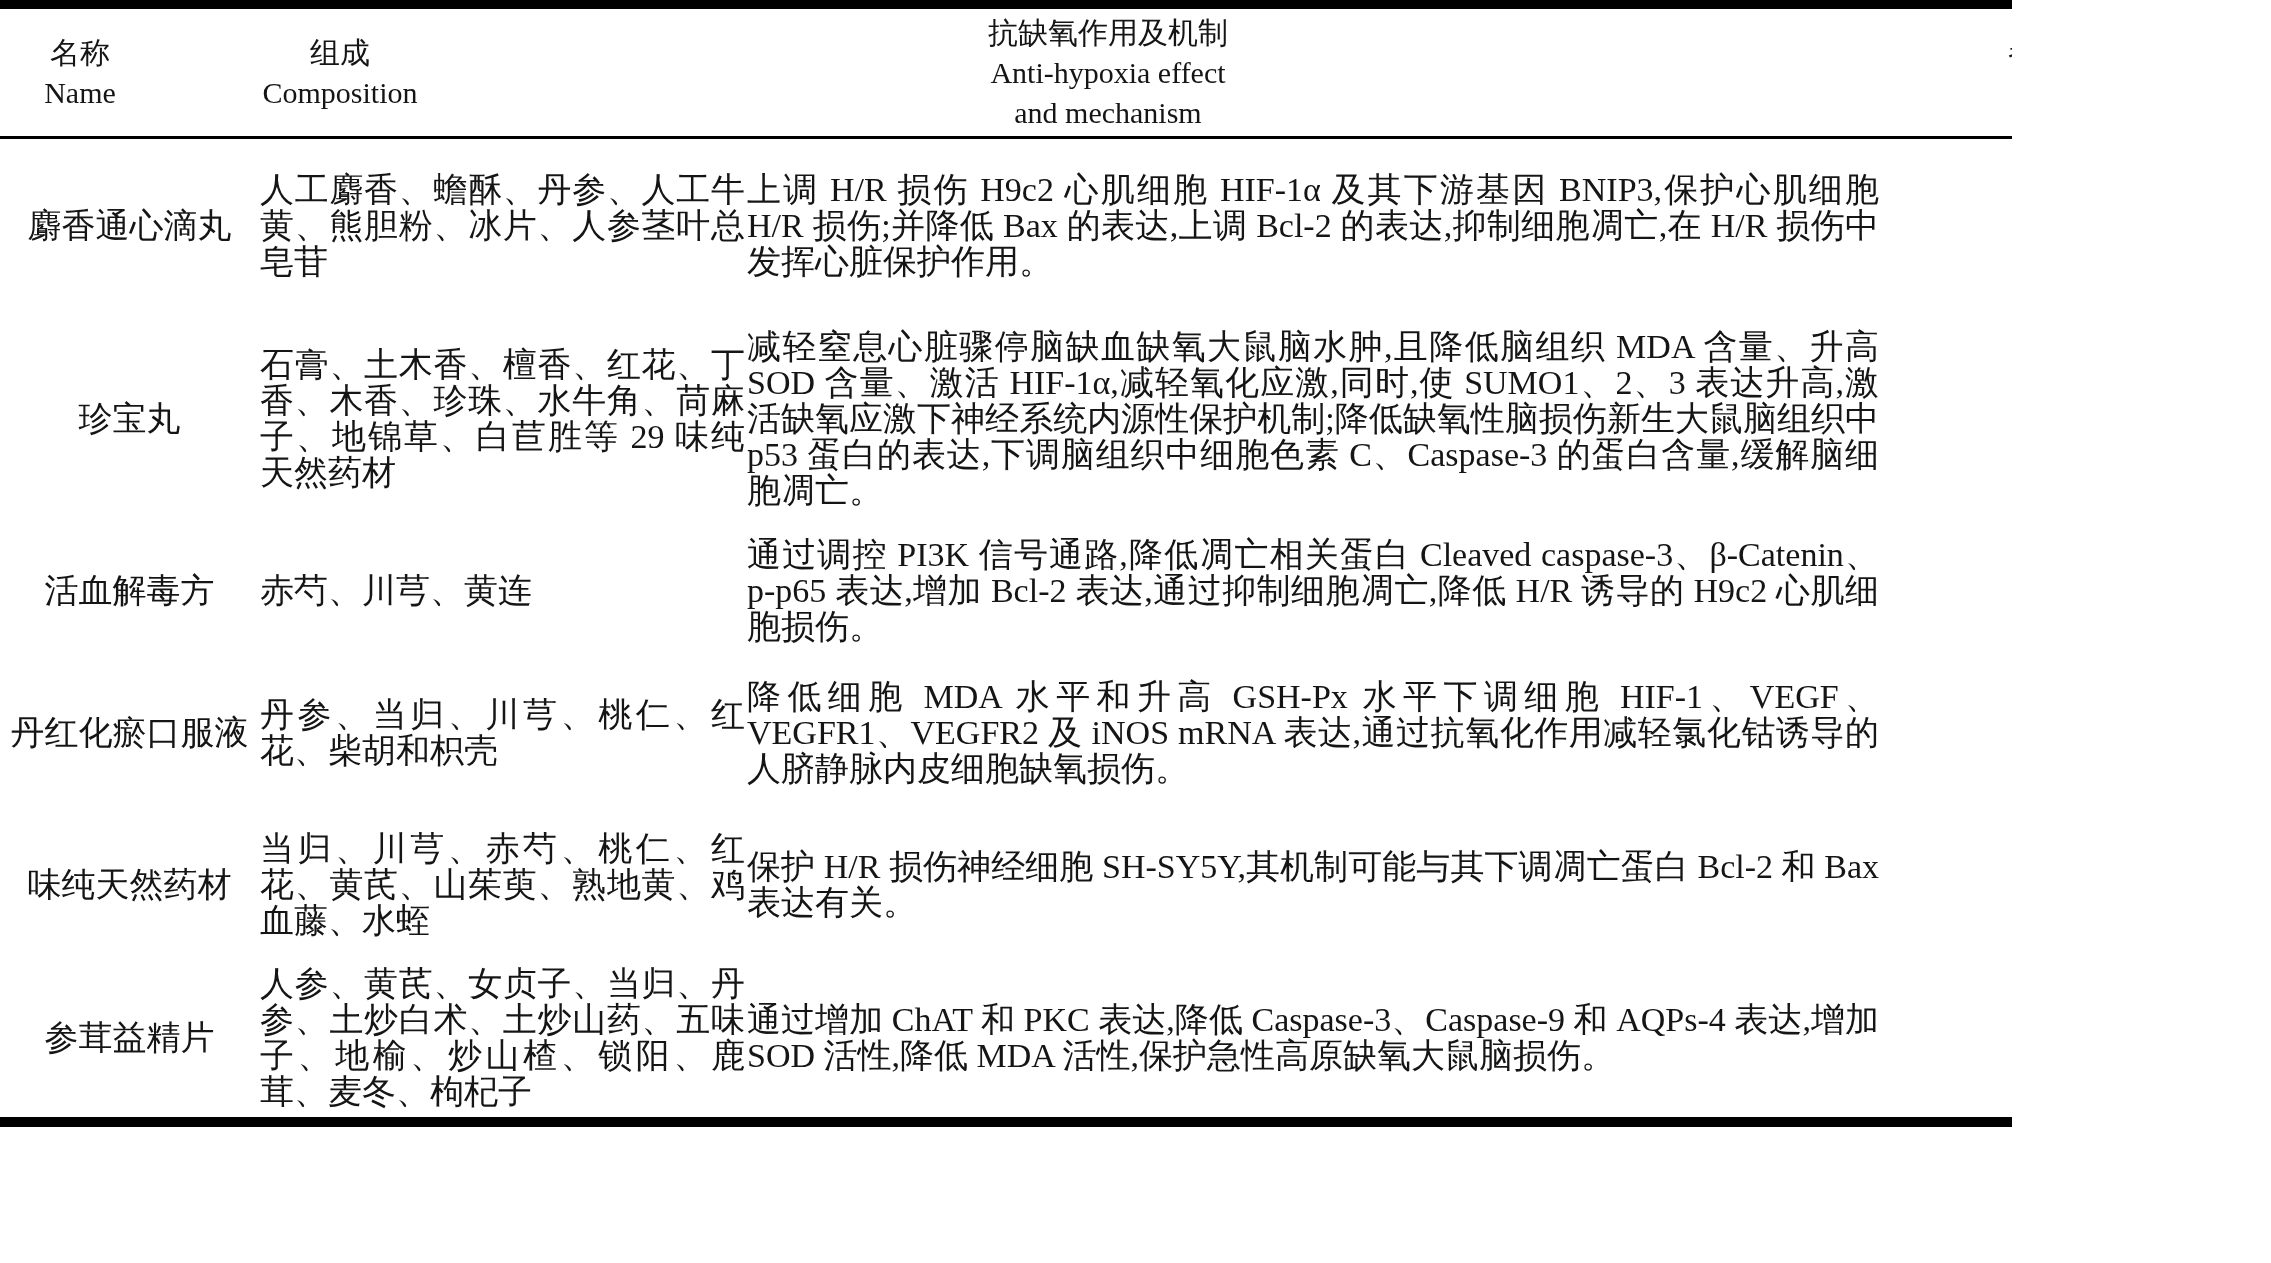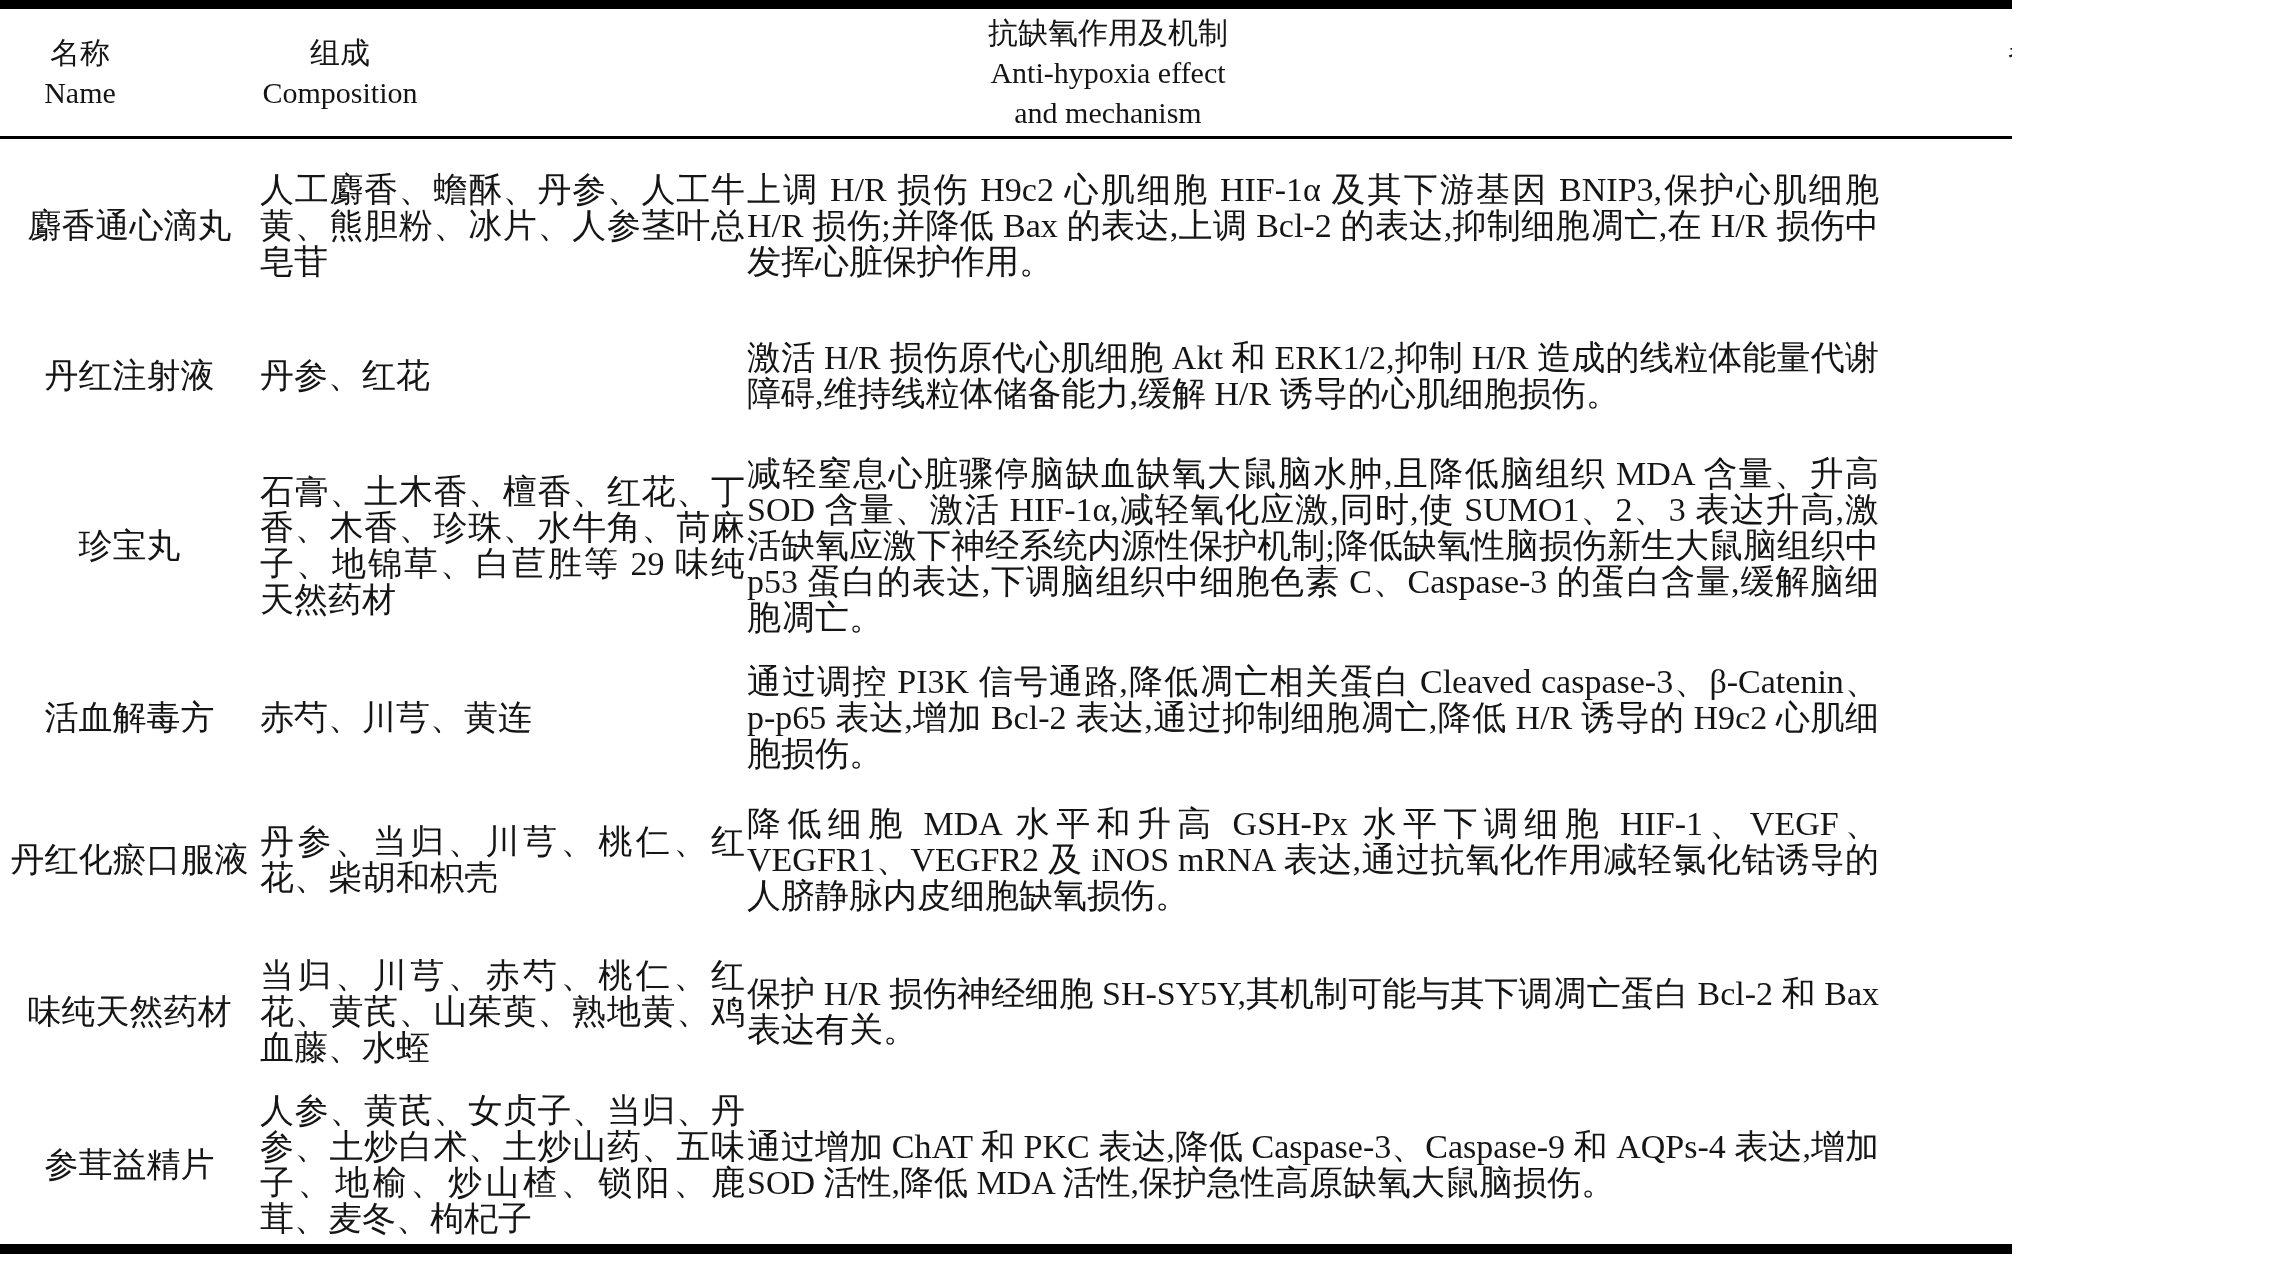--- a/index.html
+++ b/index.html
@@ -105,26 +105,20 @@
         </th>
       </tr>
     </thead>
     <tbody>
       <tr class="r1">
         <td class="name">麝香通心滴丸</td>
         <td class="comp">人工麝香、蟾酥、丹参、人工牛黄、熊胆粉、冰片、人参茎叶总皂苷</td>
         <td class="mech">上调 H/R 损伤 H9c2 心肌细胞 HIF-1α 及其下游基因 BNIP3,保护心肌细胞 H/R 损伤;并降低 Bax 的表达,上调 Bcl-2 的表达,抑制细胞凋亡,在 H/R 损伤中发挥心脏保护作用。</td>
         <td class="ref">78</td>
       </tr>
-      <tr class="r2">
-        <td class="name">丹红注射液</td>
-        <td class="comp">丹参、红花</td>
-        <td class="mech">激活 H/R 损伤原代心肌细胞 Akt 和 ERK1/2,抑制 H/R 造成的线粒体能量代谢障碍,维持线粒体储备能力,缓解 H/R 诱导的心肌细胞损伤。</td>
-        <td class="ref">79</td>
-      </tr>
       <tr class="r3">
         <td class="name">珍宝丸</td>
         <td class="comp">石膏、土木香、檀香、红花、丁香、木香、珍珠、水牛角、苘麻子、地锦草、白苣胜等 29 味纯天然药材</td>
         <td class="mech">减轻窒息心脏骤停脑缺血缺氧大鼠脑水肿,且降低脑组织 MDA 含量、升高 SOD 含量、激活 HIF-1α,减轻氧化应激,同时,使 SUMO1、2、3 表达升高,激活缺氧应激下神经系统内源性保护机制;降低缺氧性脑损伤新生大鼠脑组织中 p53 蛋白的表达,下调脑组织中细胞色素 C、Caspase-3 的蛋白含量,缓解脑细胞凋亡。</td>
         <td class="ref">80</td>
       </tr>
       <tr class="r4">
         <td class="name">活血解毒方</td>
         <td class="comp">赤芍、川芎、黄连</td>
         <td class="mech">通过调控 PI3K 信号通路,降低凋亡相关蛋白 Cleaved caspase-3、β-Catenin、p-p65 表达,增加 Bcl-2 表达,通过抑制细胞凋亡,降低 H/R 诱导的 H9c2 心肌细胞损伤。</td>

